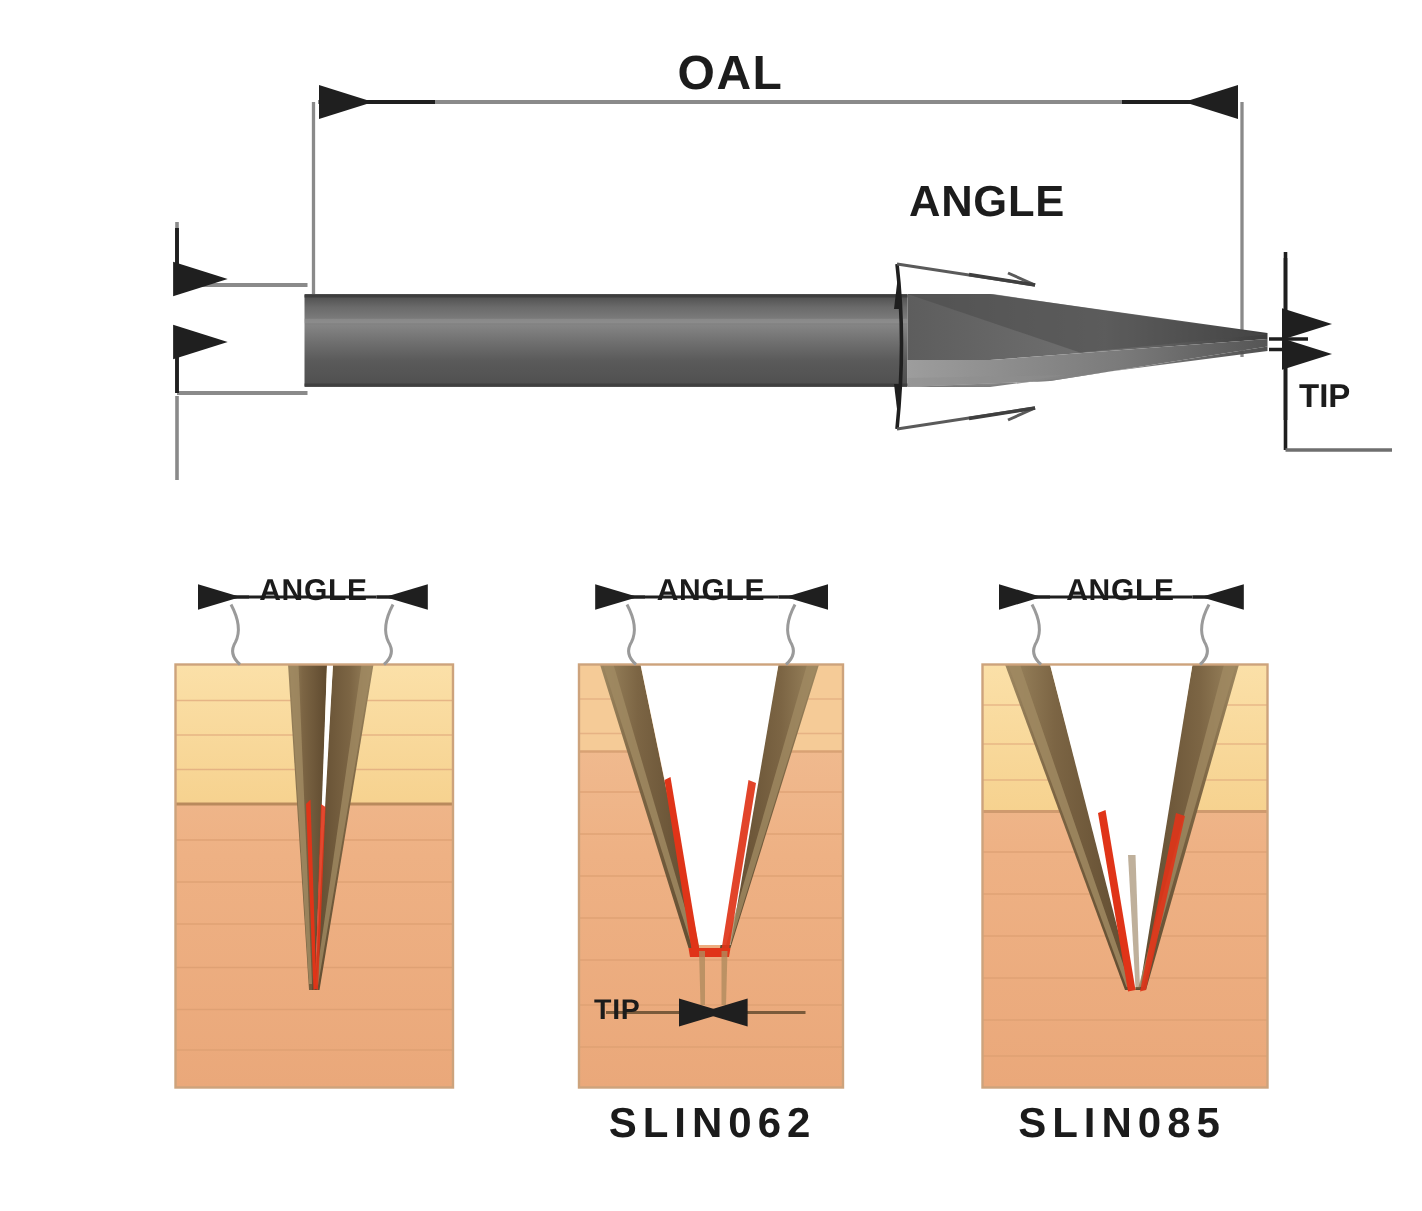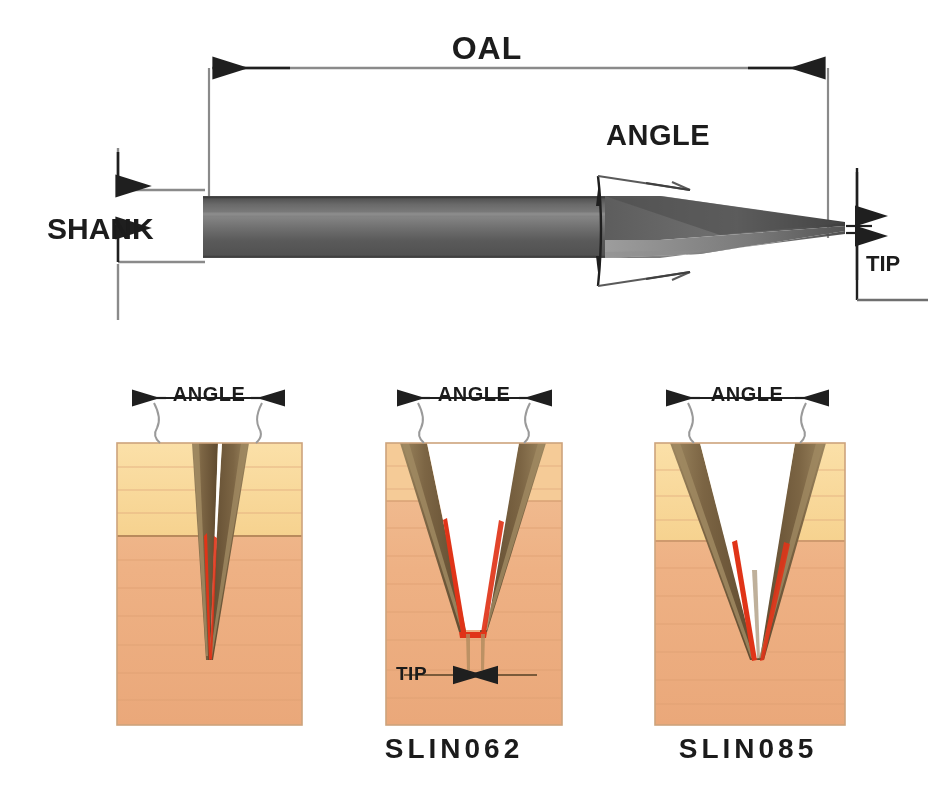--- a/index.html
+++ b/index.html
@@ -110,21 +110,20 @@
       <line x1="846" y1="233" x2="872" y2="233" stroke="#1f1f1f" stroke-width="2.2"></line>
       <g transform="translate(0,522) scale(1,-1)">
         <line x1="857" y1="242" x2="857" y2="286" stroke="#1f1f1f" stroke-width="2.4" marker-end="url(#arrU)"></line>
       </g>
       <line x1="857" y1="238" x2="857" y2="300" stroke="#1f1f1f" stroke-width="2.4"></line>
       <line x1="857" y1="300" x2="928" y2="300" stroke="#6f6f6f" stroke-width="2.4"></line>
     </g>
   </svg>
 
   <div class="lbl lbl-oal">OAL</div>
-  <div class="lbl lbl-shank">SHANK</div>
   <div class="lbl lbl-angle-top">ANGLE</div>
   <div class="lbl lbl-tip-top">TIP</div>
 
   <svg width="948" height="420" viewBox="0 0 948 420" style="top:370px;">
     <defs>
       <linearGradient id="woodTop" x1="0" y1="0" x2="0" y2="1">
         <stop offset="0%" stop-color="#fbe0a8"></stop>
         <stop offset="100%" stop-color="#f6d28f"></stop>
       </linearGradient>
       <linearGradient id="woodBot" x1="0" y1="0" x2="0" y2="1">
@@ -261,16 +260,16 @@
       <path d="M806,33 Q798,48 803,58 Q808,66 800,73" fill="none" stroke="#9a9a9a" stroke-width="2"></path>
     </g>
   </svg>
 
   <div class="blk-angle" style="left:209px;top:383px;transform:translateX(-50%);">ANGLE</div>
   <div class="blk-angle" style="left:474px;top:383px;transform:translateX(-50%);">ANGLE</div>
   <div class="blk-angle" style="left:747px;top:383px;transform:translateX(-50%);">ANGLE</div>
 
   <div class="blk-tip" style="left:396px;top:663px;">TIP</div>
 
-  <div class="blk-name" style="left:454px;top:733px;transform:translateX(-50%);text-align:center;">SLIN062</div>
+  <div class="blk-name" style="left:475px;top:733px;transform:translateX(-50%);text-align:center;">SLIN062</div>
   <div class="blk-name" style="left:748px;top:733px;transform:translateX(-50%);">SLIN085</div>
 
 </div>
 
 </body></html>

